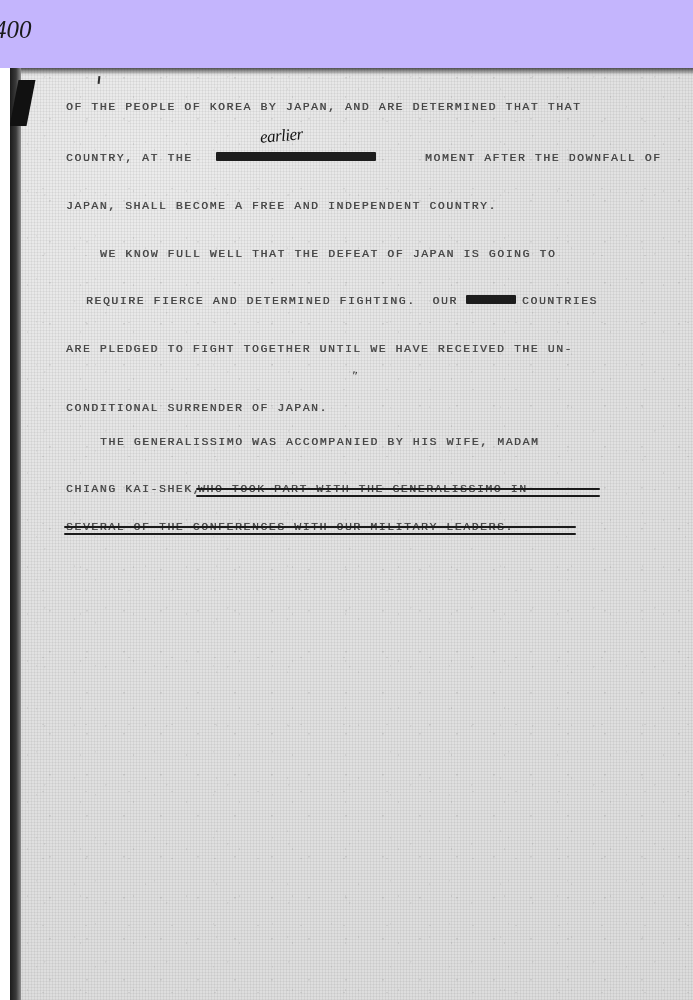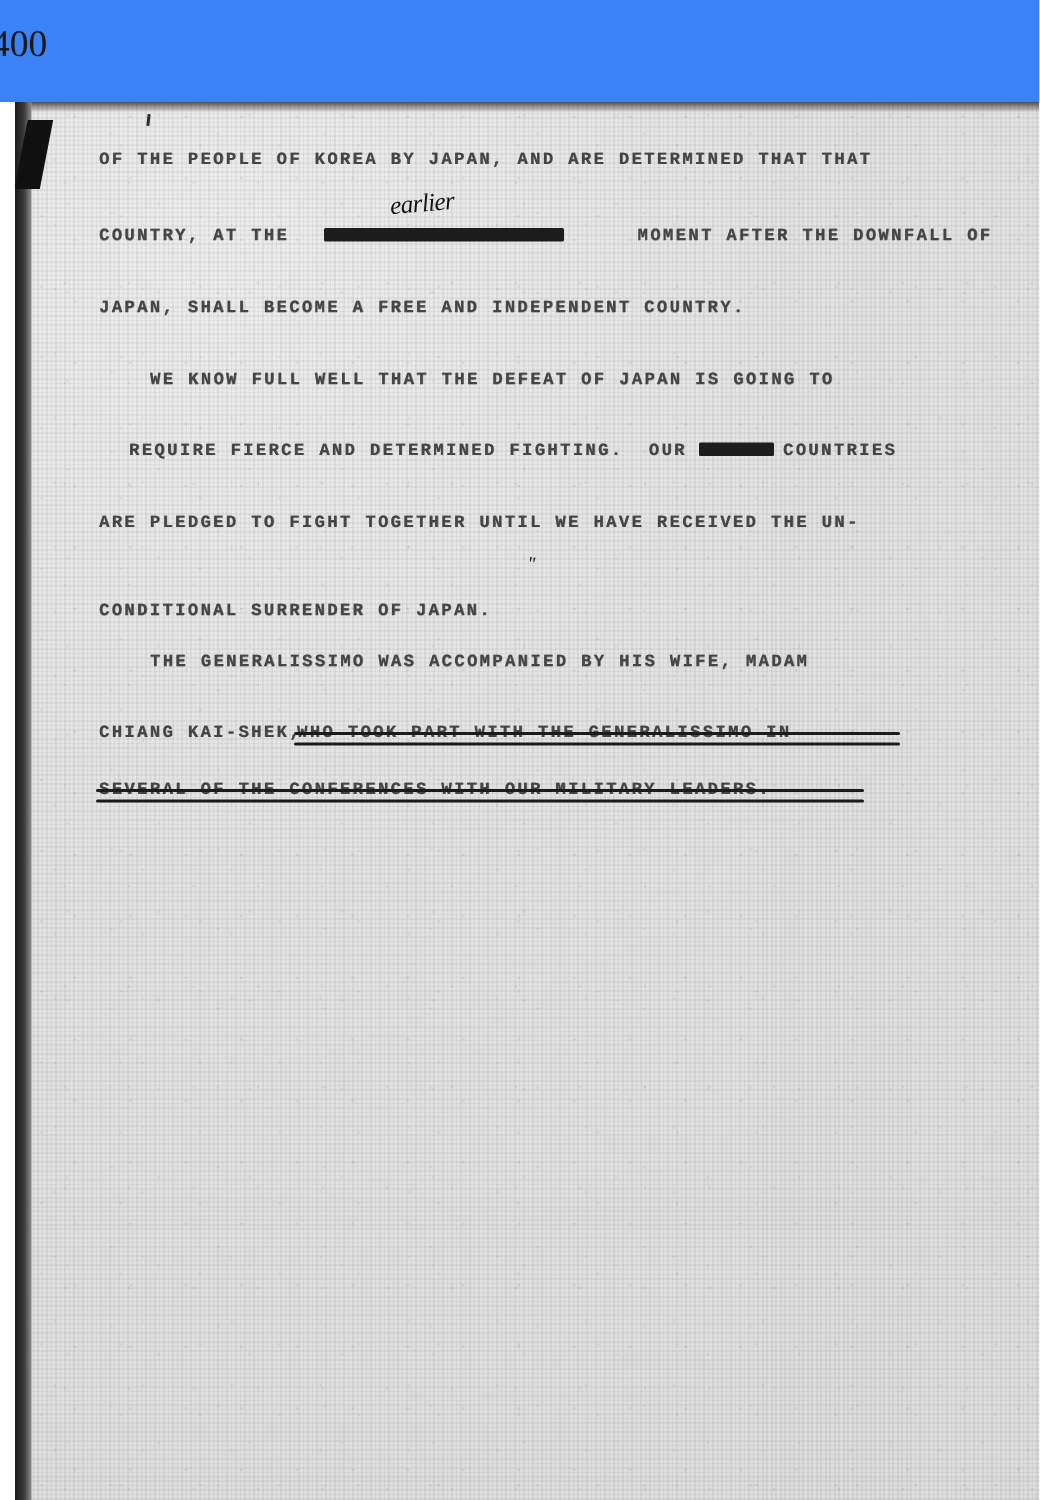--- a/index.html
+++ b/index.html
@@ -15,21 +15,22 @@
     overflow: hidden;
   }
 
   
   .page-header {
     position: absolute;
     top: 0;
     left: 0;
     width: 693px;
     height: 68px;
-    background: #3b82f6;
+    background: #c4b5fd;
+    font-style: italic;
   }
   .folio {
     position: absolute;
     left: -6px;
     top: 16px;
     font-family: "Liberation Serif", serif;
     font-size: 25px;
     color: #1a1a1a;
     letter-spacing: 0px;
   }
@@ -110,21 +111,20 @@
   }
   .tline {
     position: absolute;
     font-family: "Liberation Mono", monospace;
     font-size: 11.5px;
     letter-spacing: 1.55px;
     color: #3d3d3d;
     white-space: pre;
     text-shadow: 0.4px 0 0 rgba(60,60,60,0.55), 0 0.4px 0 rgba(80,80,80,0.35);
     opacity: 0.95;
-    font-weight: bold;
   }
 
   
   .stray-tick {
     position: absolute;
     left: 88px;
     top: 8px;
     width: 2px;
     height: 8px;
     background: #2e2e2e;

